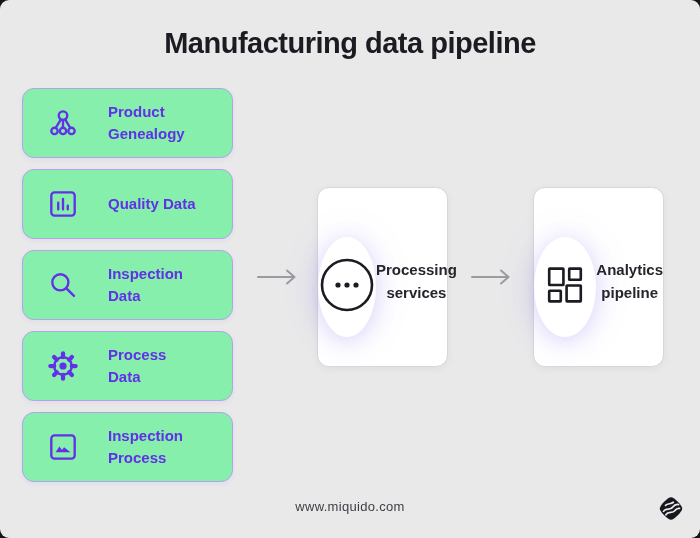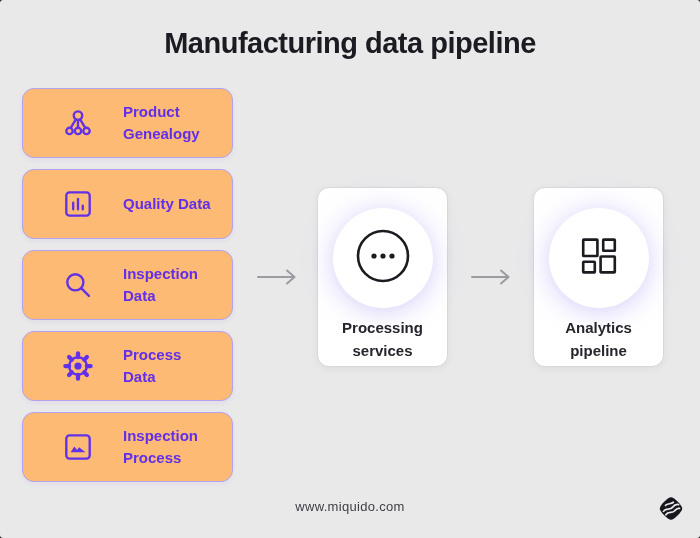--- a/index.html
+++ b/index.html
@@ -1,45 +1,45 @@
 <!DOCTYPE html>
 <html><head>
 <meta charset="utf-8">
 <style>
   html,body{margin:0;padding:0;background:#141419;}
   .canvas{
     position:relative;width:700px;height:538px;background:#e9e9ea;
-    border-radius:3px;overflow:hidden;
+    border-radius:9px;overflow:hidden;
     font-family:"Liberation Sans","DejaVu Sans",sans-serif;
   }
   .title{
     position:absolute;top:27px;left:0;width:700px;text-align:center;
     font-size:29px;font-weight:bold;color:#1b1b22;letter-spacing:-0.5px;
   }
   .source-col{
     position:absolute;left:22px;top:88px;display:flex;flex-direction:column;gap:11px;
   }
   .source-card{
-    width:211px;height:70px;box-sizing:border-box;background:#fdba74;
+    width:211px;height:70px;box-sizing:border-box;background:#86efac;
     border:1.5px solid #b4a2ef;border-radius:12px;
-    display:flex;align-items:center;padding-left:38px;
+    display:flex;align-items:center;padding-left:23px;
     box-shadow:0 2px 5px rgba(100,80,200,0.07);
   }
   .source-icon{width:34px;height:34px;flex:0 0 34px;display:flex;align-items:center;justify-content:center;}
   .source-label{
     margin-left:28px;width:92px;font-size:15px;font-weight:bold;color:#6130e8;line-height:1.45;
   }
   .arrow{position:absolute;top:266px;}
   .arrow-1{left:255px;}
   .arrow-2{left:469px;}
   .stage-card{
     position:absolute;top:187px;width:131px;height:180px;box-sizing:border-box;
     background:#ffffff;border:1px solid #d7d7dc;border-radius:12px;
     box-shadow:0 2px 8px rgba(0,0,0,0.05);
-    display:flex;flex-direction:column;align-items:center;
+    display:flex;flex-direction:row;align-items:center;
   }
   .stage-mid{left:317px;}
   .stage-right{left:533px;}
   .glow-circle{
     margin-top:20px;width:100px;height:100px;border-radius:50%;background:#ffffff;
     box-shadow:0 4px 22px rgba(124,96,235,0.22),0 0 42px rgba(124,96,235,0.10);
     display:flex;align-items:center;justify-content:center;
   }
   .stage-label{
     margin-top:9px;width:104px;text-align:center;

